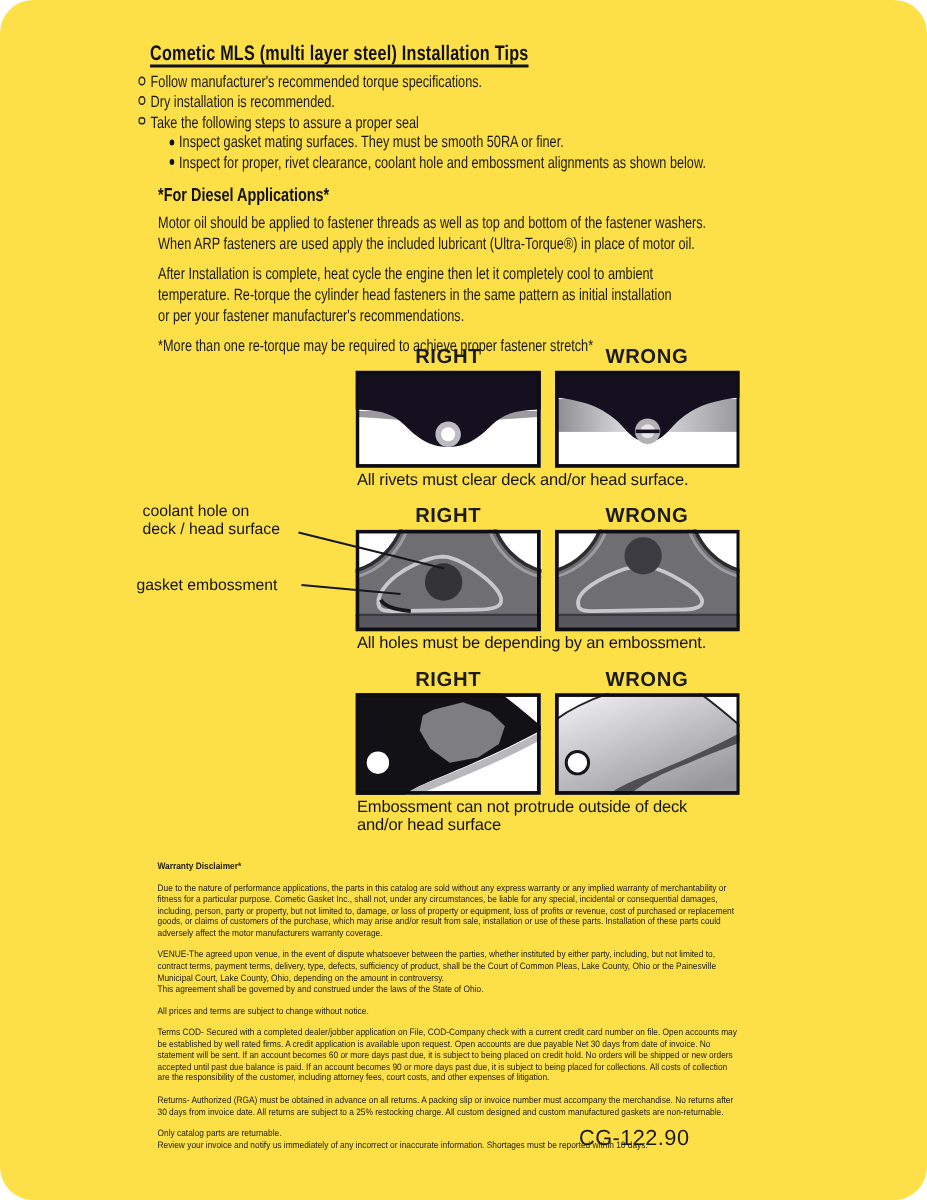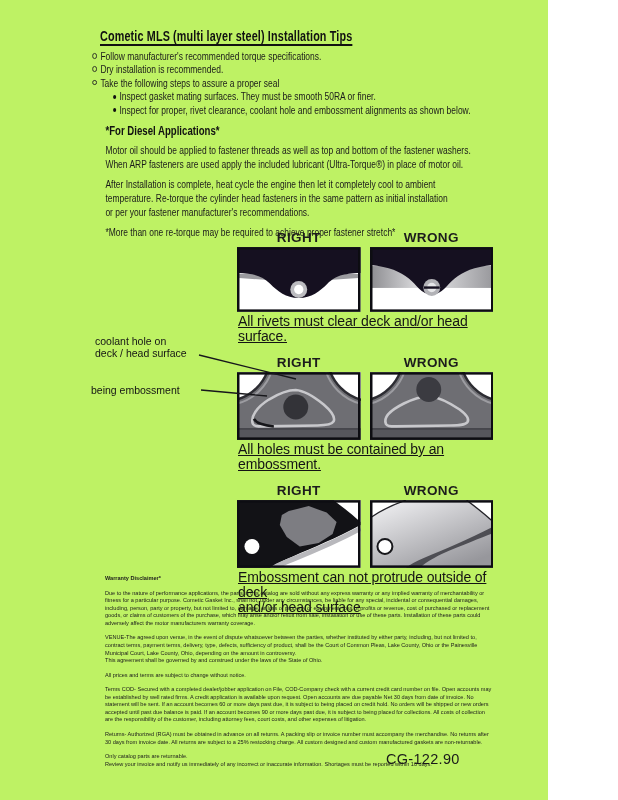--- a/index.html
+++ b/index.html
@@ -1,18 +1,18 @@
 <!DOCTYPE html>
 <html><head>
 <meta charset="utf-8">
 <style>
   html,body { margin:0; padding:0; background:#ffffff; }
   .page {
-    position:relative; width:548px; height:800px; background:#bef264;
-    font-family:"Liberation Sans", sans-serif; color:#1a1a1a; overflow:hidden;
+    position:relative; width:618px; height:800px; background:#fde047;
+    font-family:"Liberation Sans", sans-serif; color:#1a1a1a; overflow:hidden;border-radius:22px;
   }
   
   .content { position:absolute; left:100px; top:27px; width:560px;
              transform:scaleX(0.77); transform-origin:0 0; }
   .title { display:inline-block; font-size:14px; font-weight:bold; color:#111;
            text-decoration:underline; text-underline-offset:3px; text-decoration-thickness:1.5px;
            margin-bottom:6px; letter-spacing:0.2px; }
   .bullet { display:flex; align-items:baseline; font-size:11px; line-height:1.22; }
   .bullet .bt { white-space:pre-line; }
   .mk-o { flex:0 0 auto; width:3.5px; height:3.5px; border:1.1px solid #222; border-radius:50%;
@@ -23,22 +23,22 @@
   .h2 { font-size:12.5px; font-weight:bold; margin:7px 0 0 7px; color:#111; }
   p.body { font-size:11px; line-height:1.27; margin:6px 0 0 7px; white-space:pre-line; }
   
   .figures { position:absolute; left:237px; top:230px; width:256px; }
   .fig { margin-bottom:0; }
   .rw-row { display:flex; gap:9px; height:17px; }
   .rw { width:124px; text-align:center; font-size:13.5px; font-weight:bold;
         letter-spacing:0.4px; color:#1c1c1c; }
   .imgs { display:flex; gap:9px; }
   .imgs svg { display:block; }
-  .caption { font-size:14px; color:#141414; margin:2px 0 10px 1px; line-height:1.1;
-             white-space:pre-line; letter-spacing:-0.1px;text-decoration:underline; }
+  .caption { font-size:11px; color:#141414; margin:2px 0 10px 1px; line-height:1.1;
+             white-space:pre-line; letter-spacing:-0.1px; }
   .ann { position:absolute; font-size:10.5px; line-height:1.12; 
          color:#141414; white-space:pre-line; width:110px; }
   .ann1 { right:calc(100% + 32px); top:106px; }
   .ann2 { right:calc(100% + 36px); top:155px; }
   .leaders { position:absolute; left:-145px; top:95px; pointer-events:none; }
   
   .disclaimer { position:absolute; left:105px; top:574px; width:470px;
                 transform:scaleX(0.9); transform-origin:0 0;
                 font-size:6.2px; line-height:1.22; color:#1b1b1b; }
   .d-head { font-weight:bold; margin-bottom:7px; }
@@ -147,21 +147,21 @@
           <line x1="0" y1="57" x2="124" y2="57" stroke="#3a3a40" stroke-width="1.4"></line>
           <circle cx="-12" cy="-16" r="49" fill="none" stroke="#9c9ca1" stroke-width="2"></circle>
           <circle cx="-12" cy="-16" r="45" fill="#ffffff" stroke="#2c2c32" stroke-width="2.4"></circle>
           <circle cx="136" cy="-16" r="49" fill="none" stroke="#9c9ca1" stroke-width="2"></circle>
           <circle cx="136" cy="-16" r="45" fill="#ffffff" stroke="#2c2c32" stroke-width="2.4"></circle>
           <path d="M16,52 C13,45 21,38 34,31.5 C45,26 55,24 61,24.5 C70,25.5 80,31 90,37.5 C96,42 100,46.5 98,50 C96,53.5 88,53.5 81,53.5 L26,54.5 C19,54.5 17.5,54 16,52 Z" fill="none" stroke="#c8c8cc" stroke-width="2.6"></path>
           <circle cx="59" cy="17.5" r="12.5" fill="#3b3b41"></circle>
           <rect x="1.25" y="1.25" width="121.5" height="65.5" fill="none" stroke="#0d0d12" stroke-width="2.5"></rect>
         </svg>
       </div>
-      <div class="caption">All holes must be contained by an embossment.</div>
+      <div class="caption">All holes must be depending by an embossment.</div>
     </div>
 
     <div class="fig">
       <div class="rw-row">
         <span class="rw">RIGHT</span>
         <span class="rw">WRONG</span>
       </div>
       <div class="imgs">
         <svg width="124" height="68" viewBox="0 0 124 68">
           <rect width="124" height="68" fill="#ffffff"></rect>
@@ -188,21 +188,21 @@
           <circle cx="15" cy="46.5" r="7.5" fill="#ffffff" stroke="#17171b" stroke-width="2"></circle>
           <rect x="1.25" y="1.25" width="121.5" height="65.5" fill="none" stroke="#0d0d12" stroke-width="2.5"></rect>
         </svg>
       </div>
       <div class="caption">Embossment can not protrude outside of deck
 and/or head surface</div>
     </div>
 
     <div class="ann ann1">coolant hole on
 deck / head surface</div>
-    <div class="ann ann2">being embossment</div>
+    <div class="ann ann2">gasket embossment</div>
     <svg class="leaders" width="230" height="90" viewBox="0 0 230 90">
       <path d="M107,30 L204,54" stroke="#17171b" stroke-width="1.3" fill="none"></path>
       <path d="M109,65 L175,71" stroke="#17171b" stroke-width="1.3" fill="none"></path>
     </svg>
   </div>
 
   <div class="disclaimer">
     <div class="d-head">Warranty Disclaimer*</div>
     <p class="dp">Due to the nature of performance applications, the parts in this catalog are sold without any express warranty or any implied warranty of merchantability or
 fitness for a particular purpose.  Cometic Gasket Inc., shall not, under any circumstances, be liable for any special, incidental or consequential damages,

